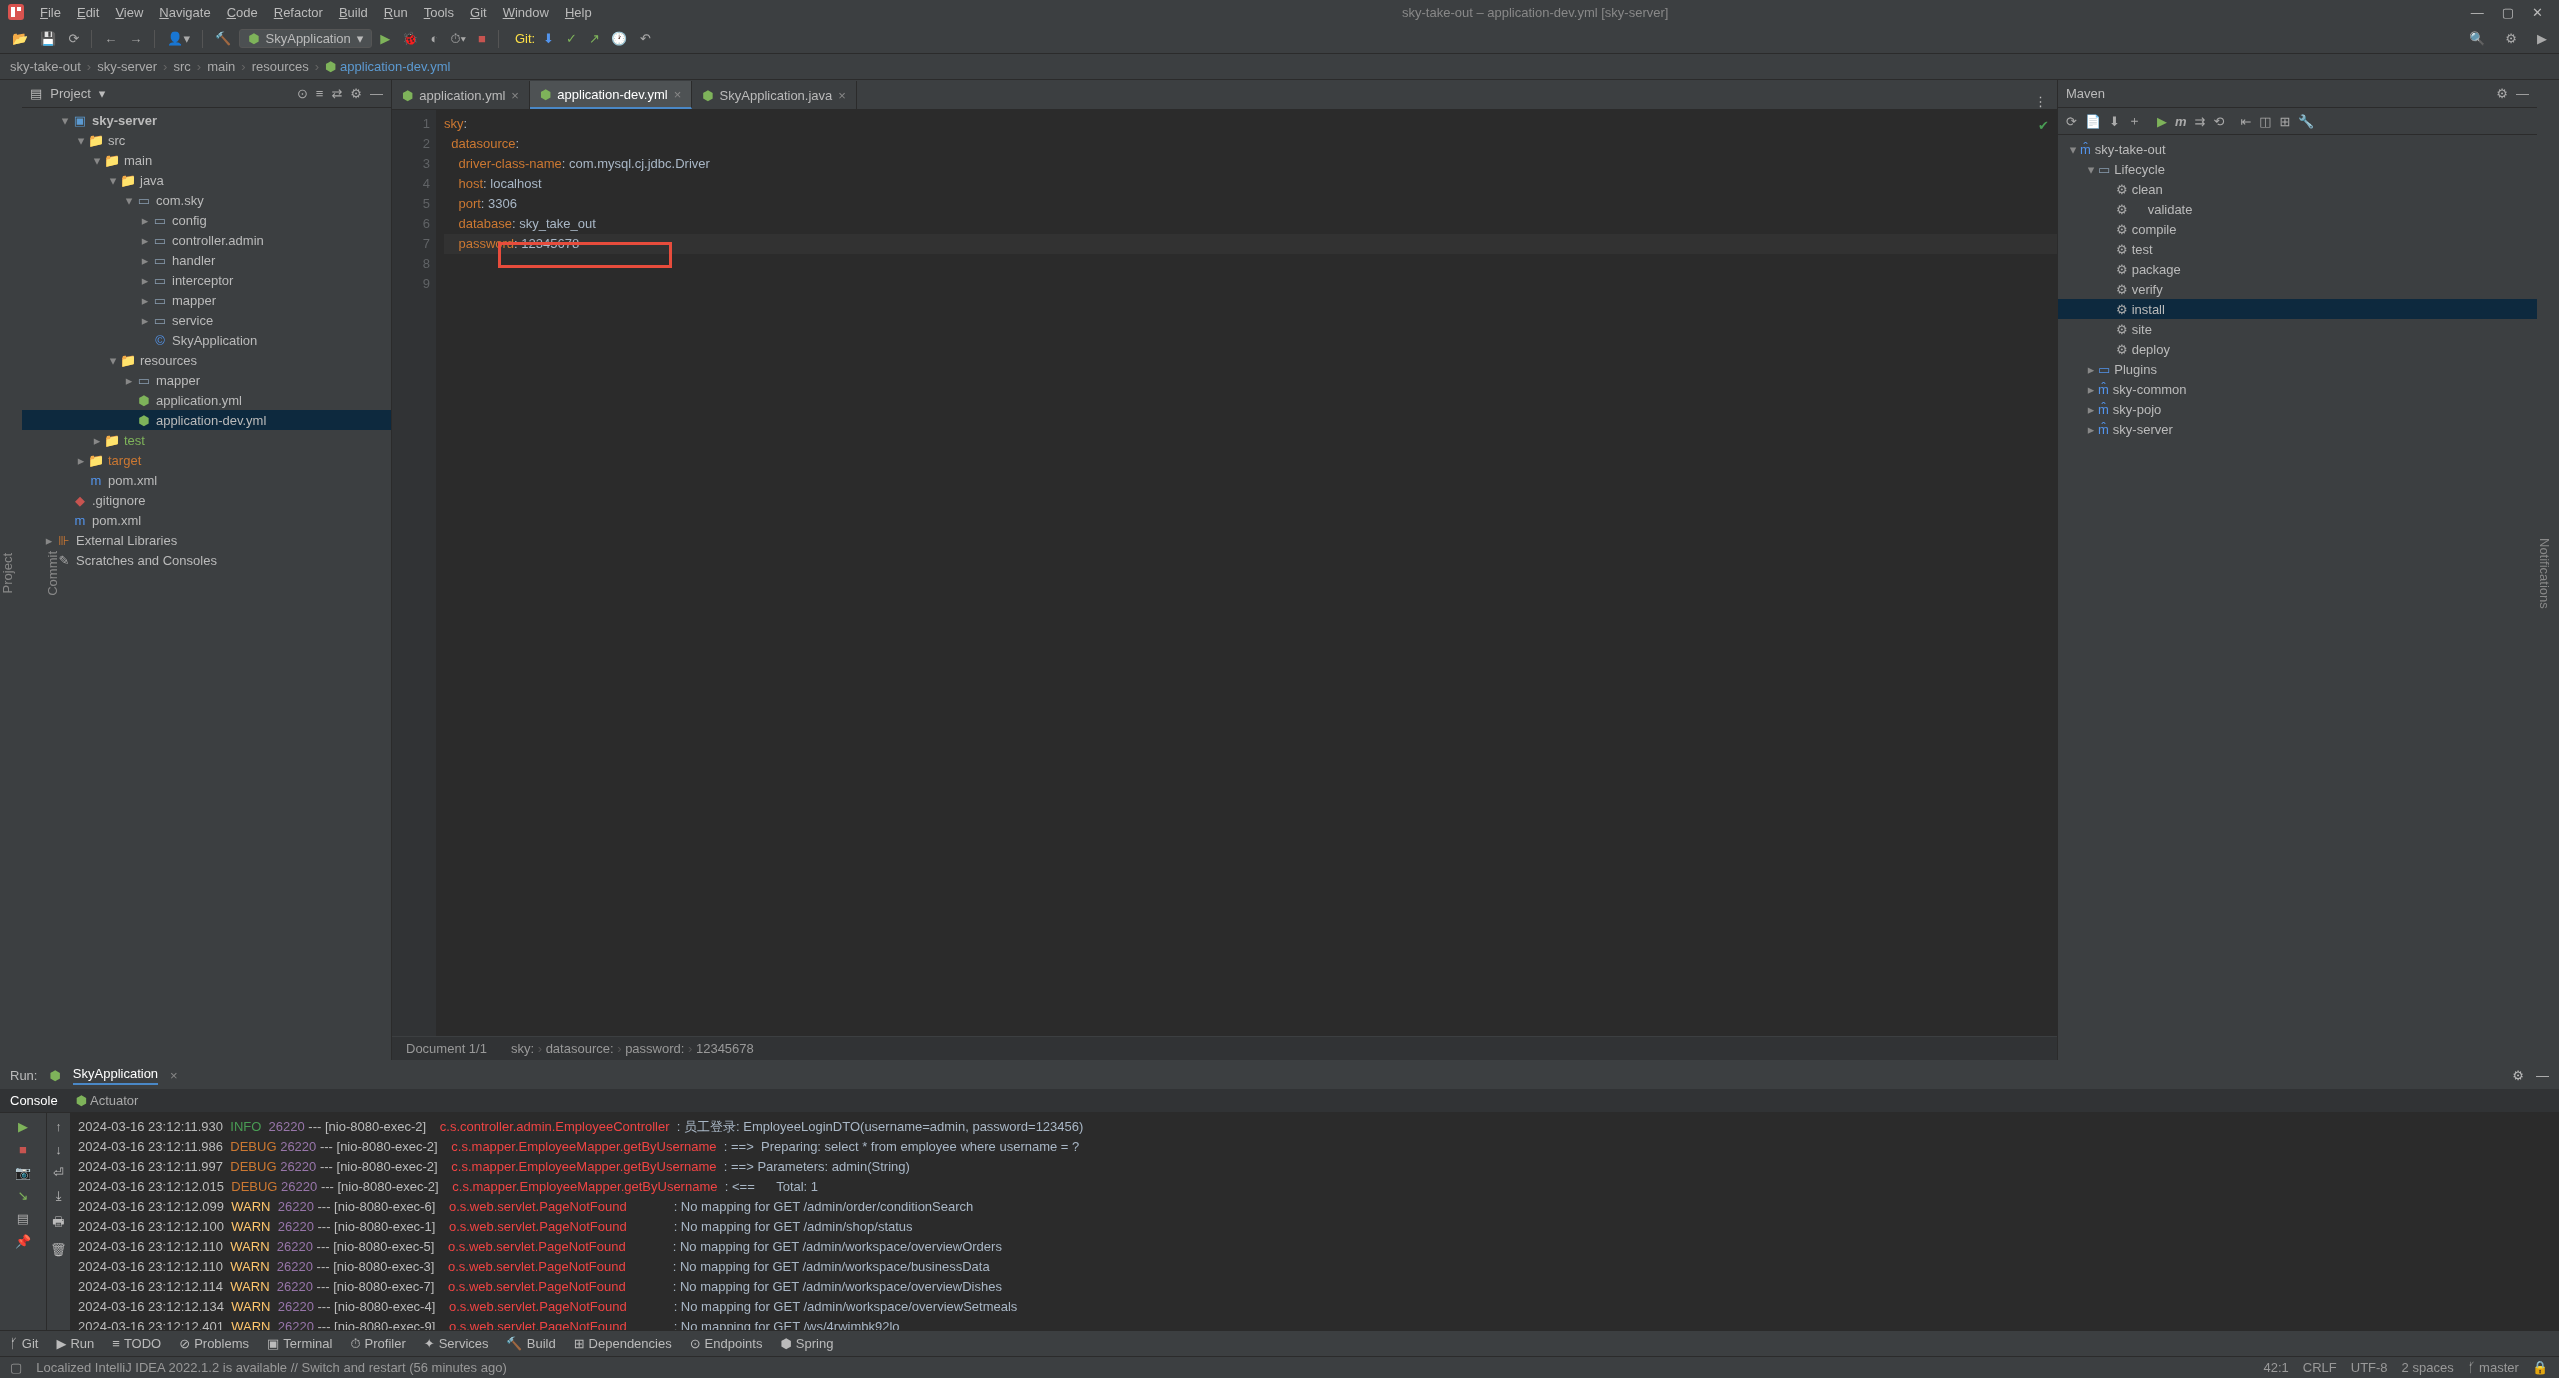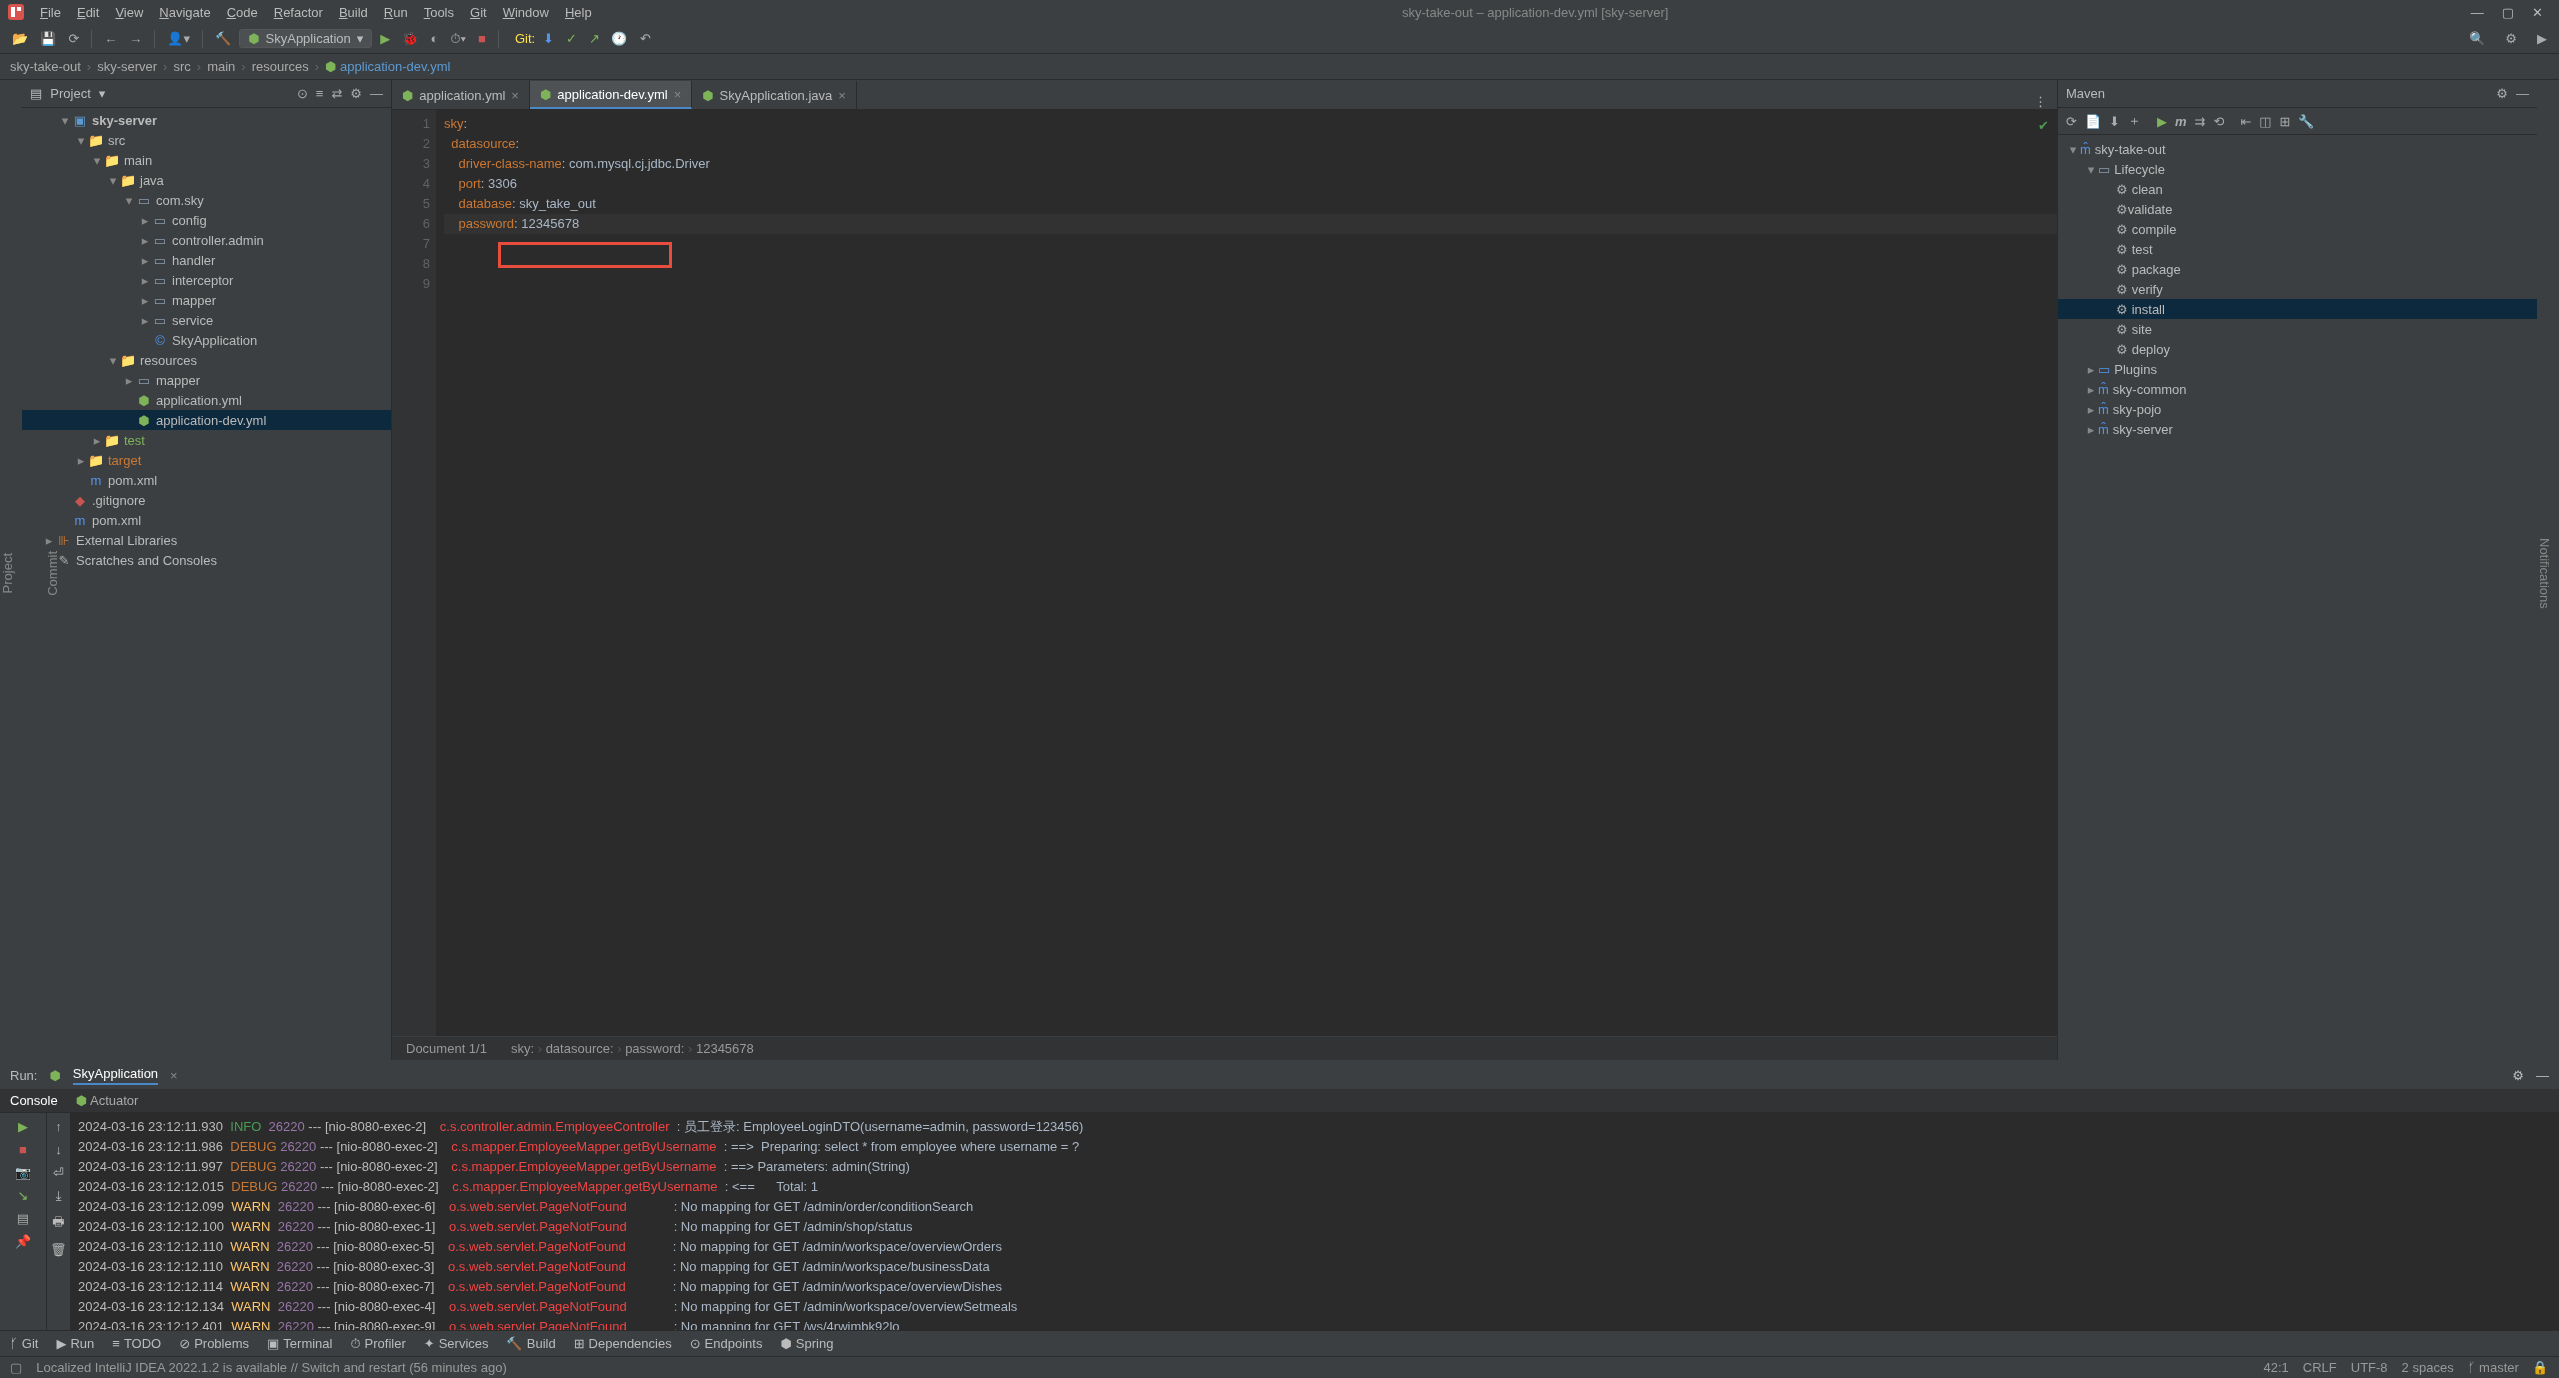--- a/index.html
+++ b/index.html
@@ -354,20 +354,21 @@
           <div>6</div>
           <div>7</div>
           <div>8</div>
           <div>9</div>
         </div>
       <div class="code" id="code">
         <span class="ok-mark">✔</span>
       <div class="line"><span class="key">sky</span>:</div>
           <div class="line">  <span class="key">datasource</span>:</div>
           <div class="line">    <span class="key">driver-class-name</span>: <span class="val">com.mysql.cj.jdbc.Driver</span></div>
+          <div class="line">    <span class="key">host</span>: <span class="val">localhost</span></div>
           <div class="line">    <span class="key">port</span>: <span class="val">3306</span></div>
           <div class="line">    <span class="key">database</span>: <span class="val">sky_take_out</span></div>
           <div class="line highlight-line">    <span class="key">password</span>: <span class="val">12345678</span></div>
           <div class="line"></div>
           <div class="redbox"></div>
         </div>
     </div>
     <div class="editor-status">
       <span>Document 1/1</span>
       <span id="ed-path"><span>sky:</span><span class="sep2"> › </span><span>datasource:</span><span class="sep2"> › </span><span>password:</span><span class="sep2"> › </span><span>12345678</span></span>
@@ -413,21 +414,21 @@
         <div class="mrow">
           <span style="width:44px;display:inline-block"></span>
           <span class="chev"></span>
           <span class="gear">⚙</span>
           <span style="margin-left:4px">clean</span>
         </div>
         <div class="mrow">
           <span style="width:44px;display:inline-block"></span>
           <span class="chev"></span>
           <span class="gear">⚙</span>
-          <span style="margin-left:0">validate</span>
+          <span style="margin-left:20px">validate</span>
         </div>
         <div class="mrow">
           <span style="width:44px;display:inline-block"></span>
           <span class="chev"></span>
           <span class="gear">⚙</span>
           <span style="margin-left:4px">compile</span>
         </div>
         <div class="mrow">
           <span style="width:44px;display:inline-block"></span>
           <span class="chev"></span>

